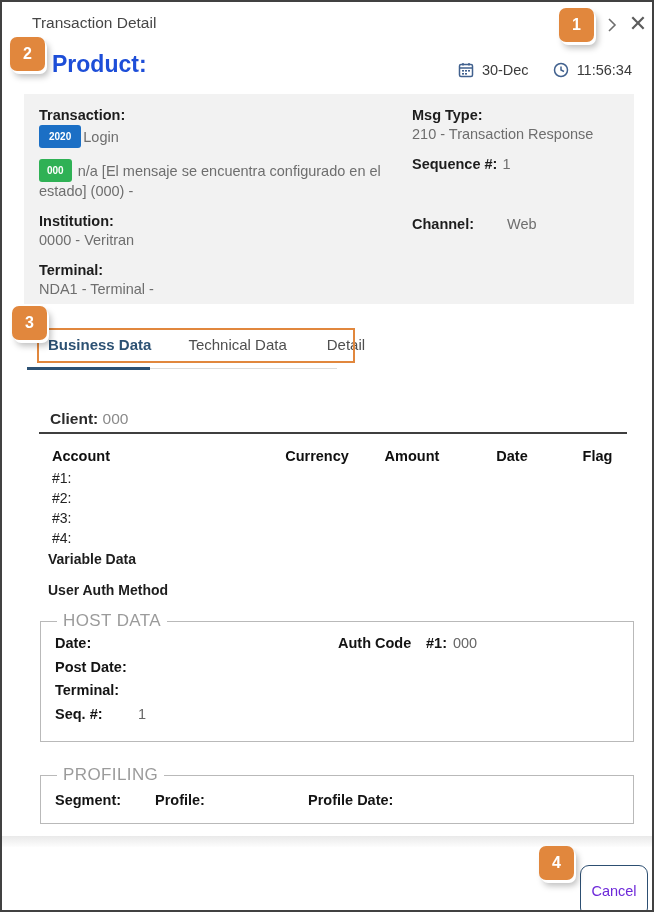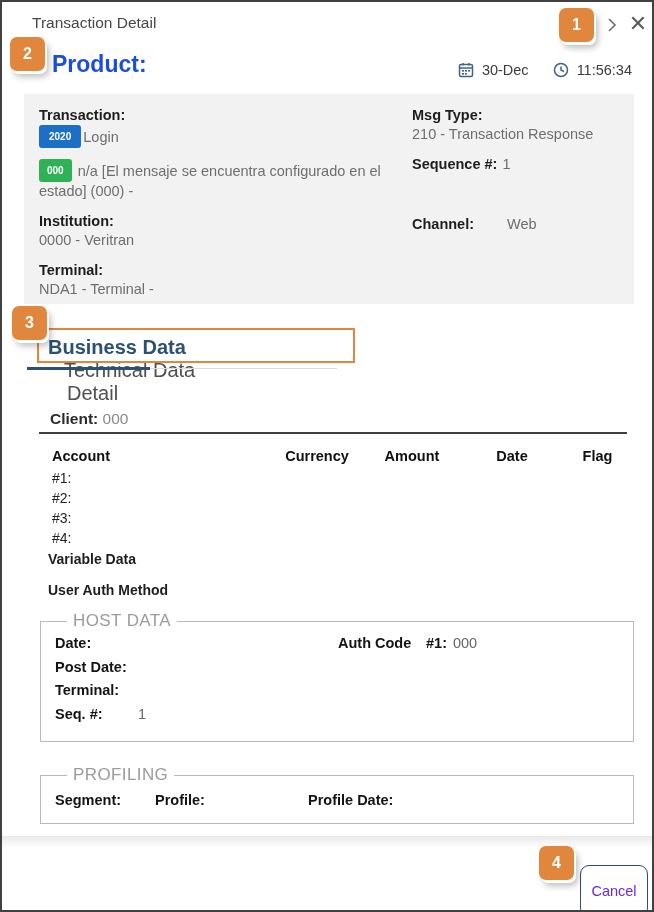--- a/index.html
+++ b/index.html
@@ -50,21 +50,21 @@
   .code-green { background:#2FB155; padding:2px 8px; margin-right:6px; }
   .resp-text { width:348px; }
   .inline-fld { display:flex; }
   .inline-fld .lbl { margin-right:5px; }
   .chan .val { margin-left:28px; }
   .mt-seq { margin-top:7px; }
   .mt-chan { margin-top:41px; }
 
   
   .tab-outline { position:absolute; left:35px; top:326px; width:318px; height:35px; border:2px solid #E1873D; z-index:5; background:transparent; }
-  .tabs { position:absolute; left:25px; top:334px; display:flex; font-size:20px;flex-direction:column; }
+  .tabs { position:absolute; left:25px; top:334px; display:flex; font-size:15px; }
   .tab { cursor:pointer; color:#4f4f4f; }
   .tab-active { color:#2C5173; font-weight:bold; margin-left:21px; }
   .tab-2 { margin-left:37px; }
   .tab-3 { margin-left:40px; }
   .tabstrip-line { position:absolute; left:25px; top:366px; width:310px; height:1px; background:#dcdcdc; }
   .tabstrip-active { position:absolute; left:25px; top:365px; width:123px; height:2.5px; background:#2C5173; }
 
   
   .client-row { position:absolute; left:48px; top:408px; font-size:15.5px; }
   .client-row .c-lbl { font-weight:bold; color:#2b2b2b; }
@@ -77,21 +77,21 @@
   .acct-h { font-size:14.5px; font-weight:bold; color:#101010; height:22px; }
   .acct-h.c, .acct-cell.c { text-align:center; }
   .acct-cell { font-size:14px; color:#222; height:20px; }
 
   
   .variable-data { position:absolute; left:46px; top:549px; font-size:14px; font-weight:bold; color:#1d1d1d; }
   .user-auth     { position:absolute; left:46px; top:580px; font-size:14px; font-weight:bold; color:#1d1d1d; }
 
   
   fieldset { position:absolute; left:38px; width:594px; border:1px solid #b9b9b9; padding:4px 14px 10px; background:#fff; }
-  legend { font-size:17px; color:#9b9b9b; letter-spacing:.4px; padding:0 6px; margin-left:12px; }
+  legend { font-size:17px; color:#9b9b9b; letter-spacing:.4px; padding:0 6px; margin-left:2px; }
   .fs-host { top:609px; height:131px; }
   .fs-prof { top:763px; height:59px; }
   .hrow { display:flex; font-size:14.5px; line-height:17px; margin-bottom:6.5px; }
   .hlbl { font-weight:bold; color:#141414; }
   .hval { color:#666; }
   .w-date { width:283px; }
   .w-auth { width:88px; }
   .w-n1 { margin-right:6px; }
   .w-seq { width:83px; }
   .prow { display:flex; font-size:14.5px; margin-top:3px; }

